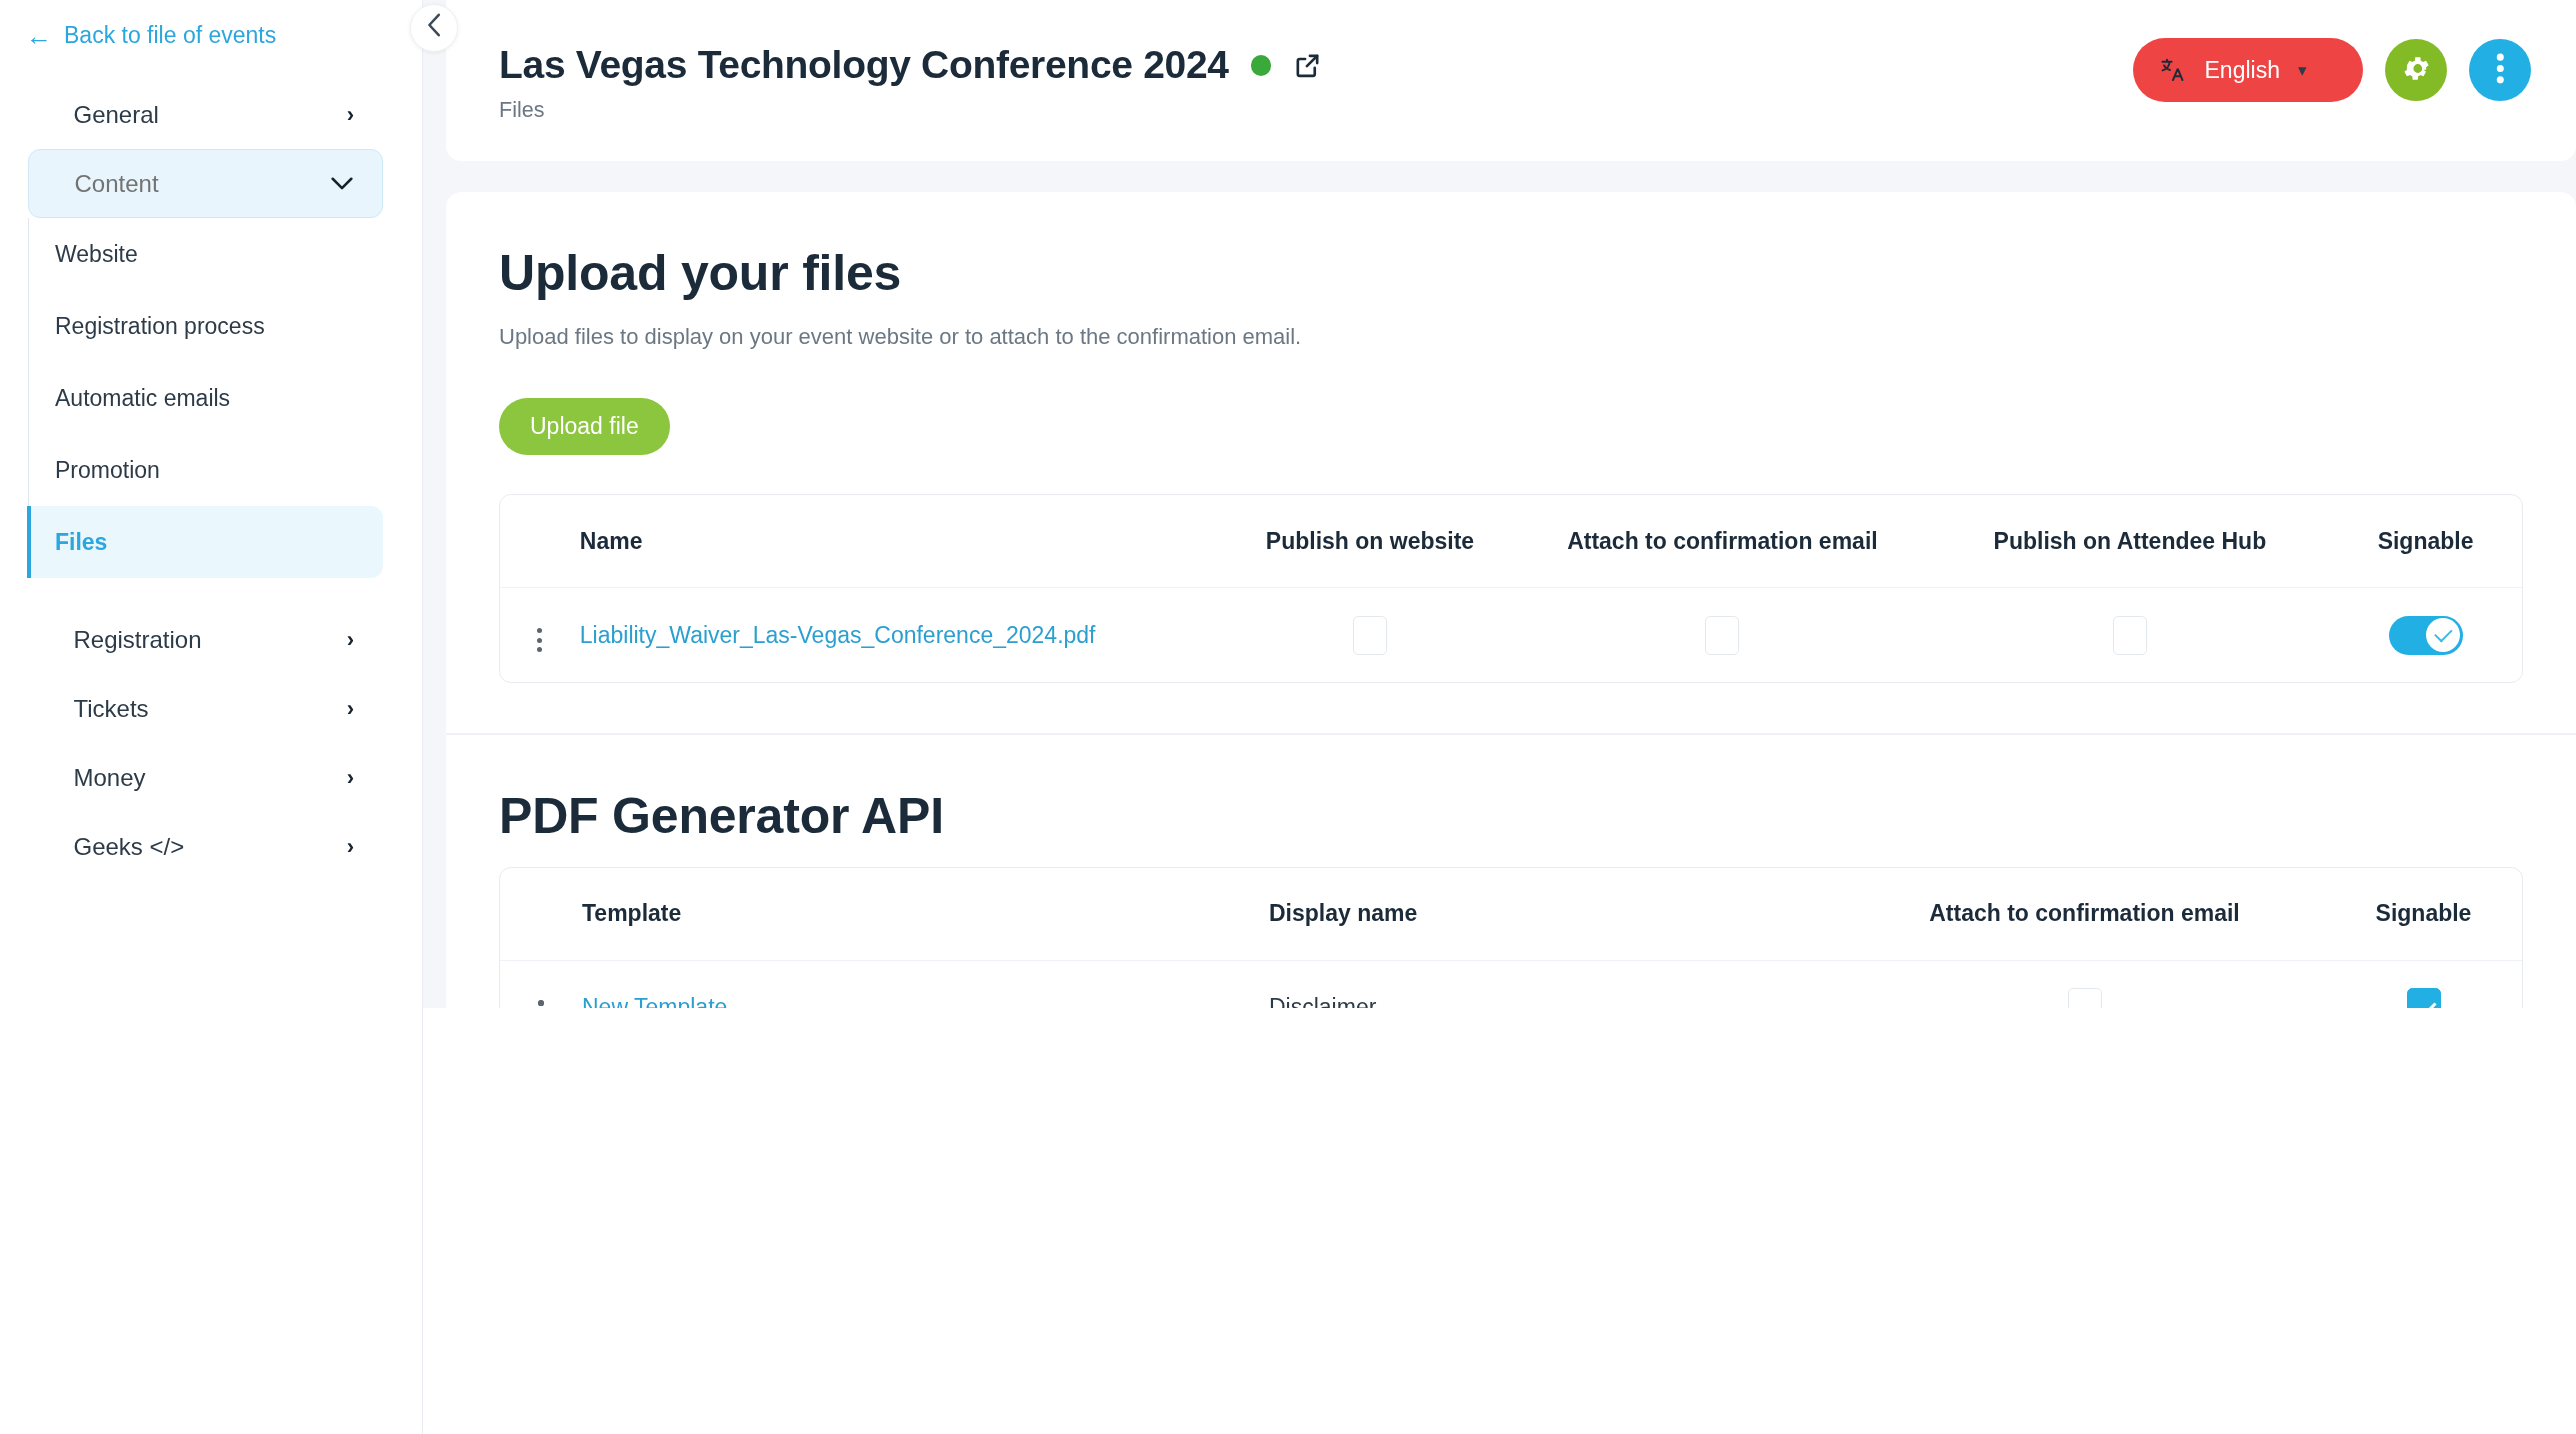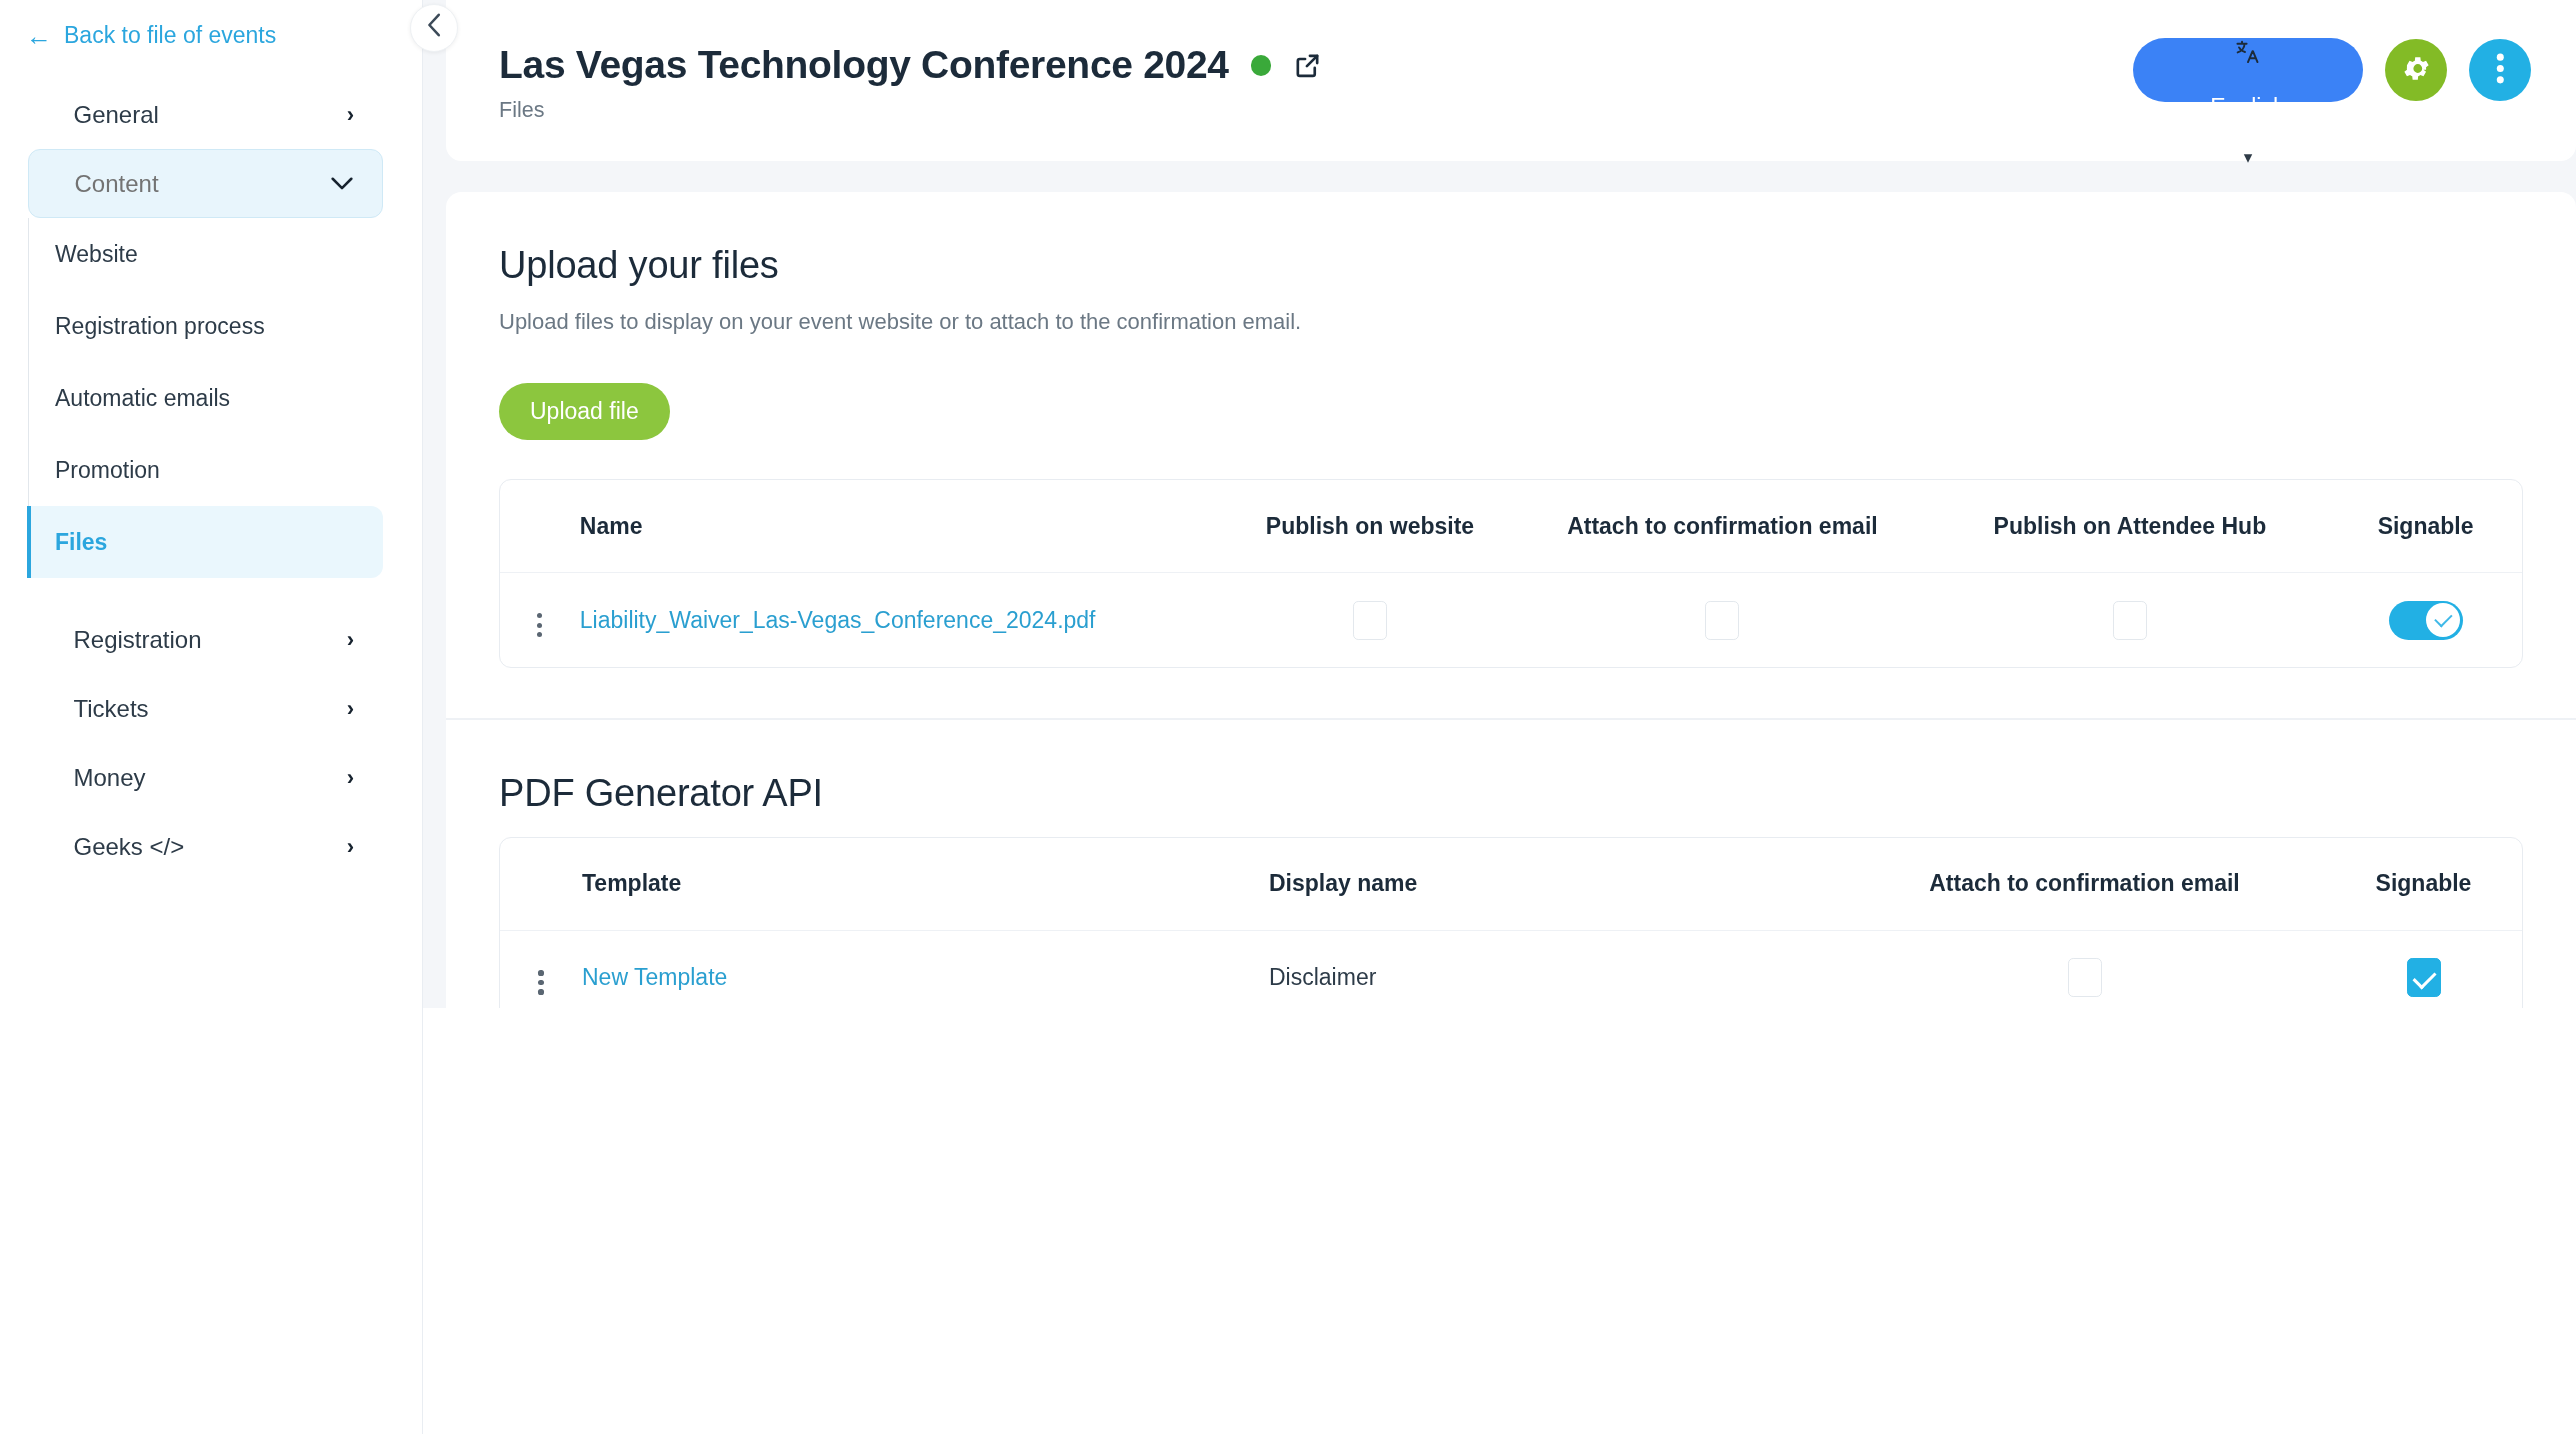--- a/index.html
+++ b/index.html
@@ -103,24 +103,24 @@
   .event-title {
     font-size: 39px; font-weight: 700; color: #1c2b3a;
     letter-spacing: -0.3px; white-space: nowrap;
   }
   .status-dot { width: 20.6px; height: 20.6px; border-radius: 50%; background: #3aa93a; display:inline-block; }
   .ext-link-icon { display: inline-flex; align-items: center; color: #1c2b3a; }
   .breadcrumb { margin-top: 10.3px; font-size: 21.5px; color: #6b7884; }
 
   .header-right { display: flex; align-items: center; gap: 22px; padding-top: 5.2px; }
   .lang-pill {
-    display: flex; align-items: center; gap: 28px;
-    background: #3b82f6; color: #ffffff;
+    display: flex; align-items: center; gap: 18px;
+    background: #ef4444; color: #ffffff;
     border-radius: 34px; height: 64px;
-    padding: 0 26px; cursor: pointer; min-width: 230px; flex-direction: column;
+    padding: 0 26px; cursor: pointer; min-width: 230px;
   }
   .lang-icon { color: #1c2b3a; display:flex; align-items:center; }
   .lang-label { font-size: 23px; color: #ffffff; }
   .lang-caret { color: #2f3b47; font-size: 17px; line-height: 1; }
   .round-btn {
     width: 62px; height: 62px; border-radius: 50%;
     display: flex; align-items: center; justify-content: center;
     cursor: pointer;
   }
   .round-btn.green { background: #83bb26; }
@@ -131,21 +131,21 @@
     margin-top: 31px;
     border-radius: 15.5px;
     height: 1247px;
     overflow: hidden;
   }
   .section { padding: 52px 53px 0 53px; }
   .section.sec-upload { padding-bottom: 50px; }
   .sec-divider { height: 1.7px; background: #eef1f5; width: 100%; }
 
   h2.sec-title {
-    font-size: 38px; font-weight: 400; color: #1c2b3a;
+    font-size: 50px; font-weight: 700; color: #1c2b3a;
     letter-spacing: -0.2px; margin-bottom: 22px;
   }
   .sec-sub { font-size: 22px; color: #6b7884; margin-bottom: 48px; }
 
   .upload-btn {
     display: inline-flex; align-items: center; justify-content: center;
     background: #8cc63e; color: #ffffff;
     border: none; border-radius: 34px;
     height: 57px; padding: 0 31px;
     font-size: 23px; font-family: inherit;

